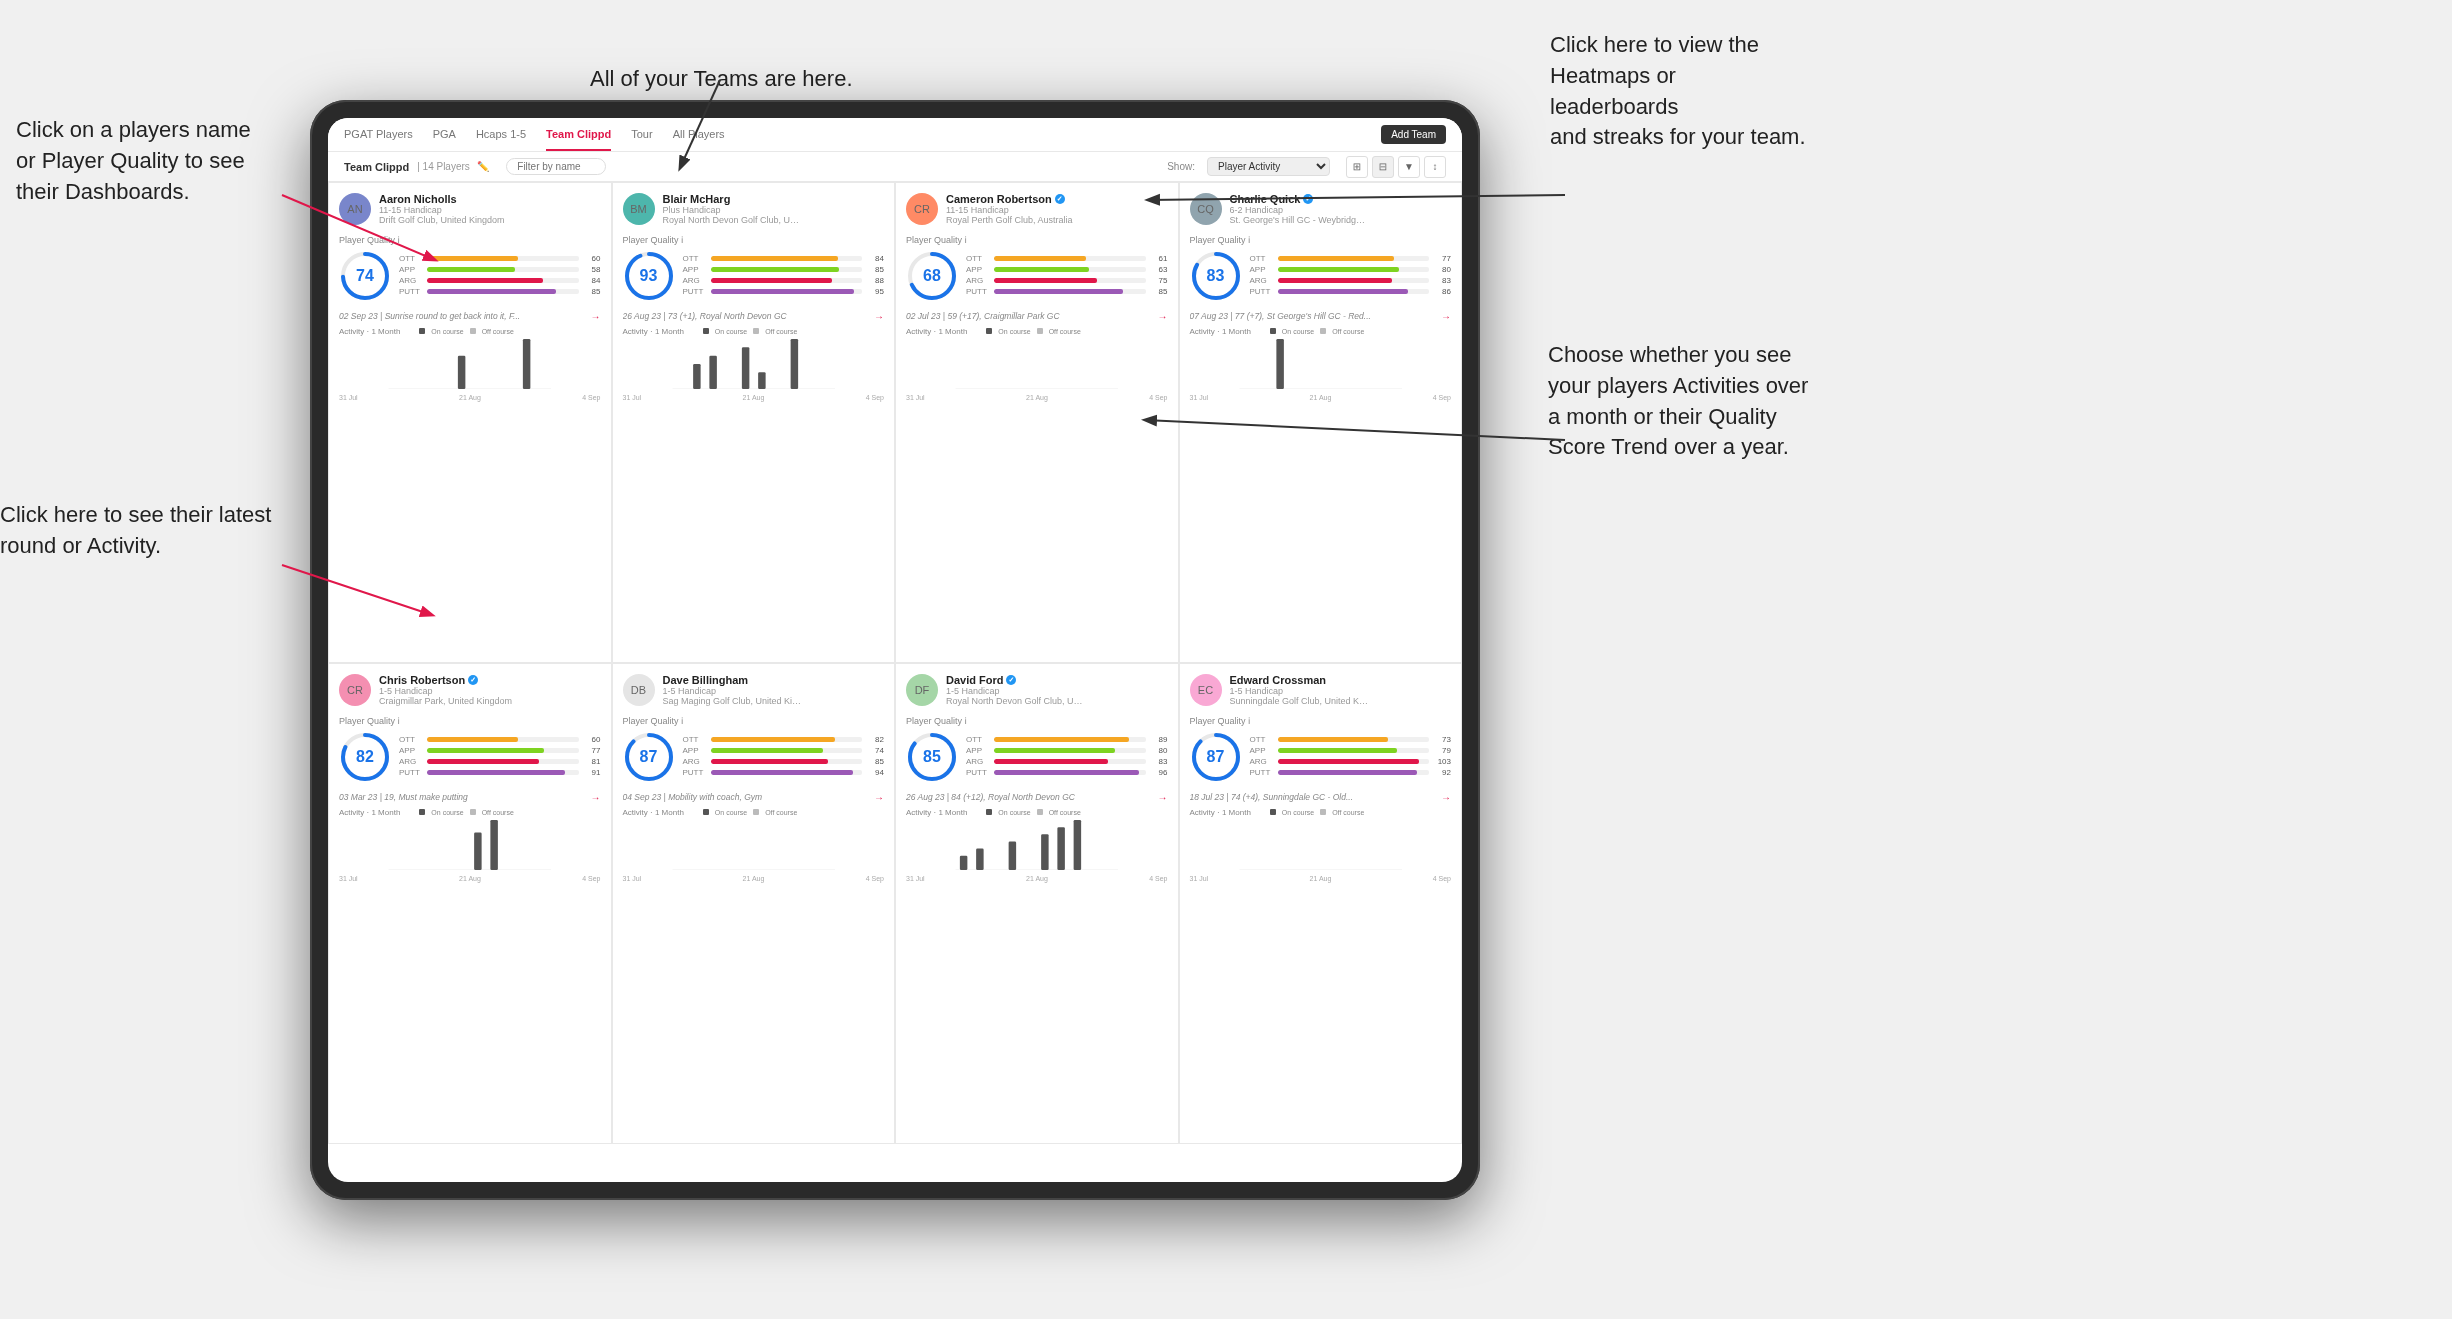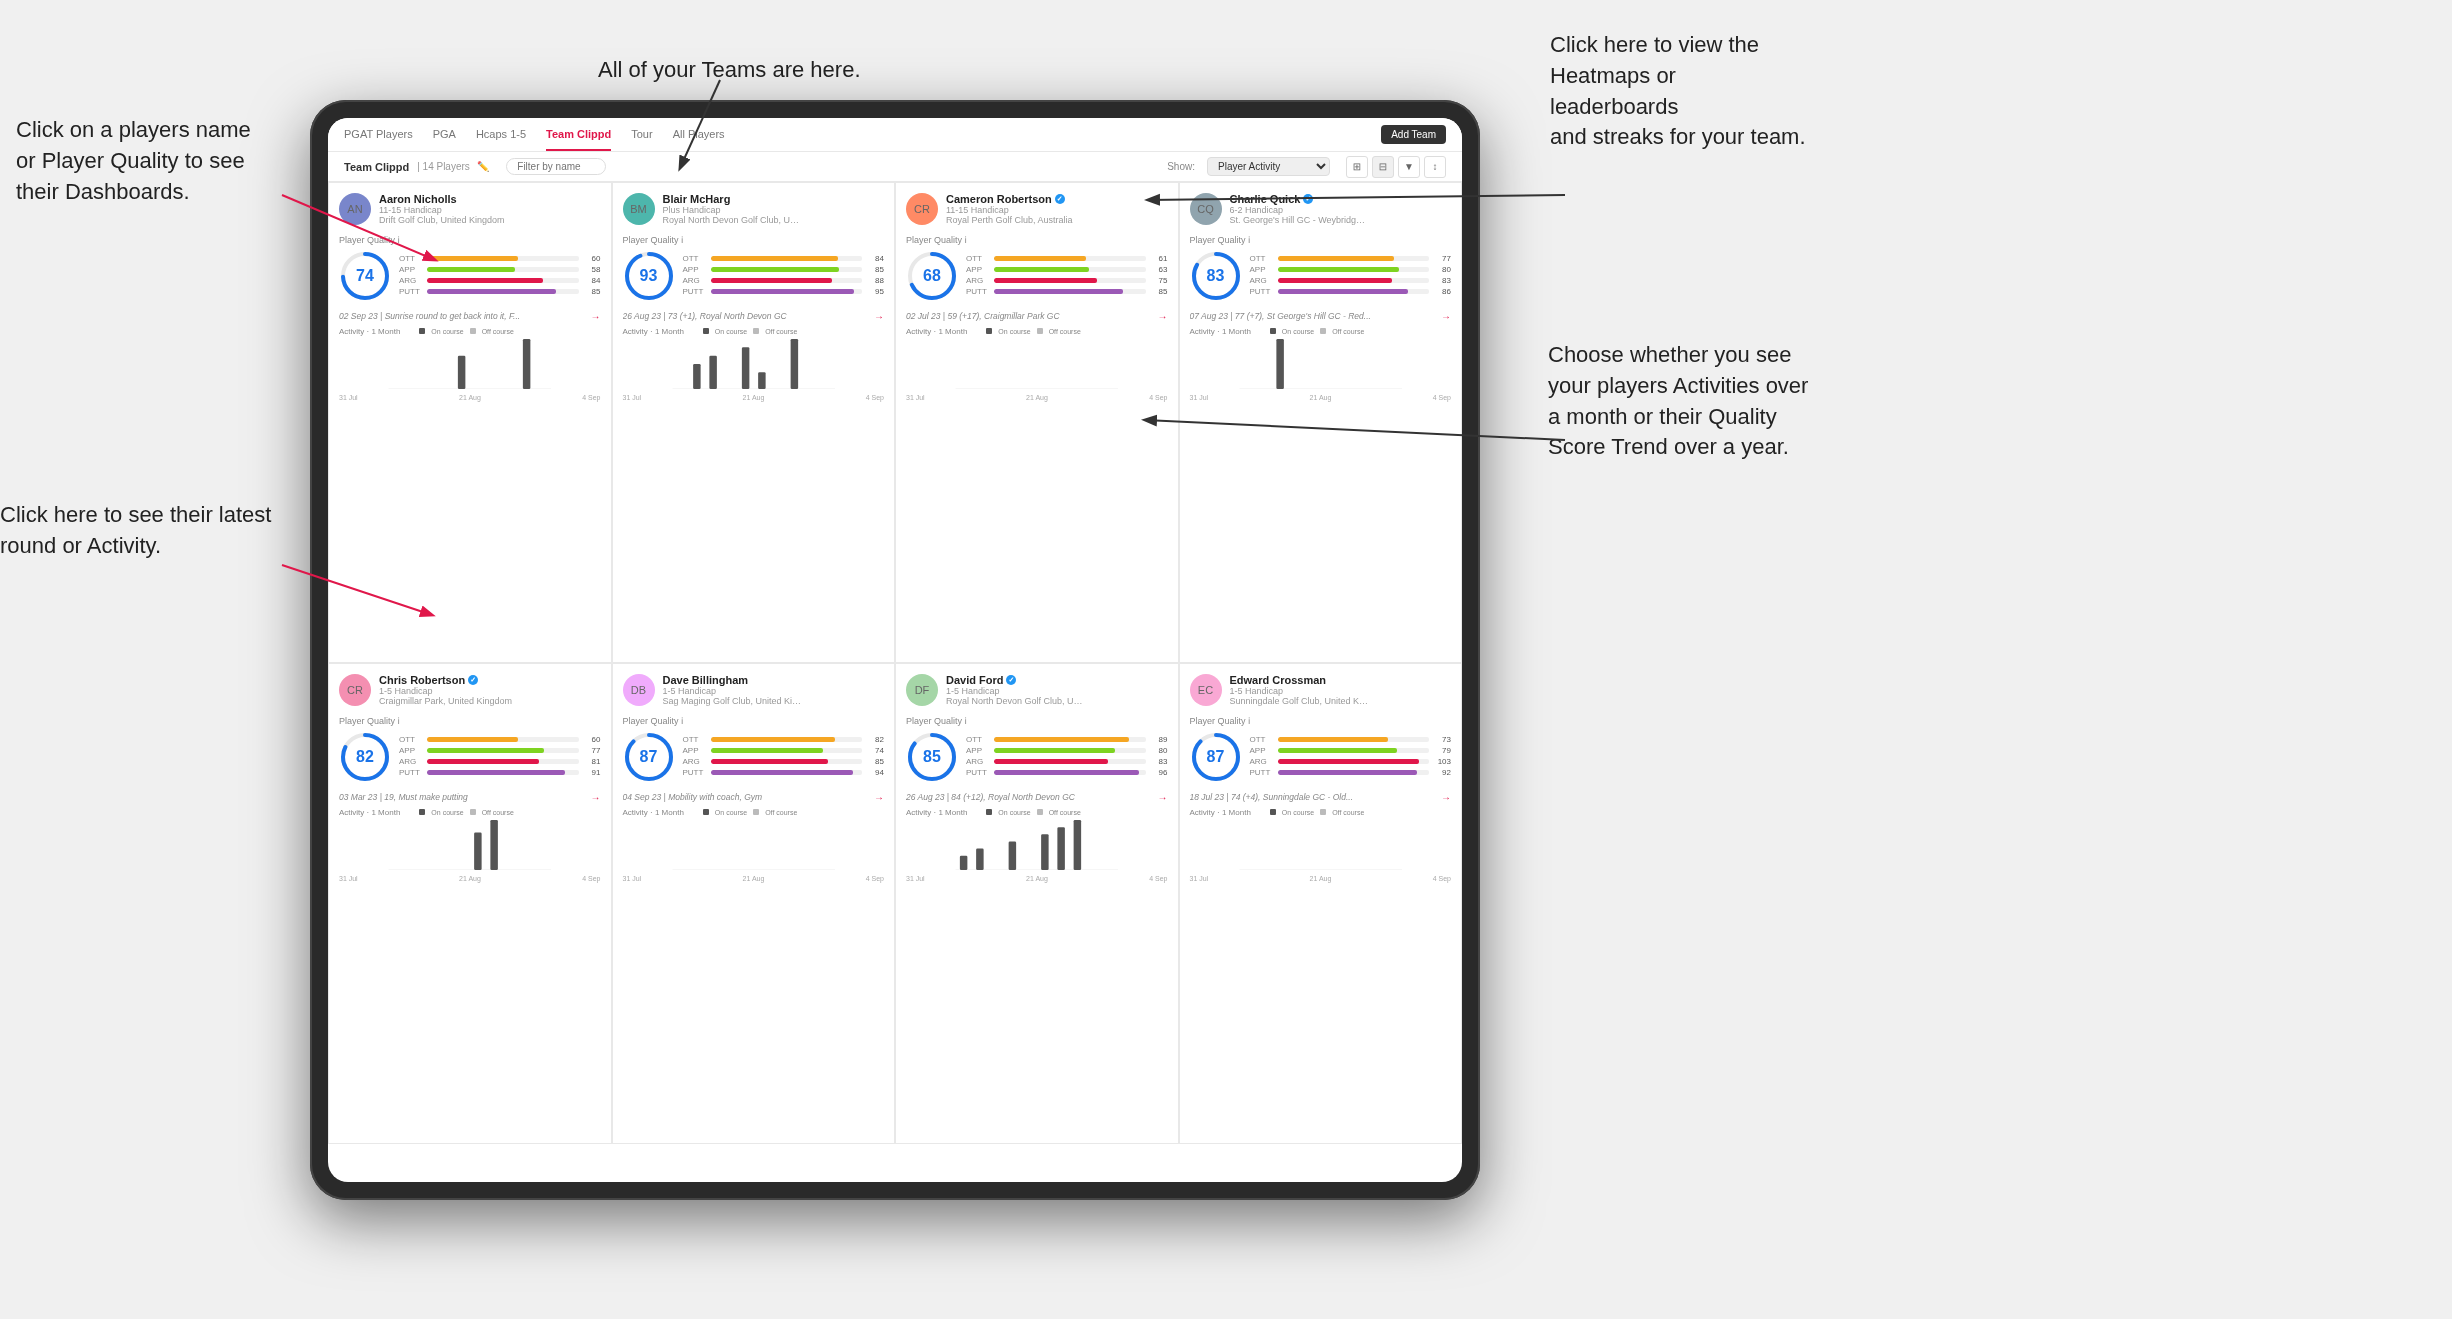--- a/index.html
+++ b/index.html
@@ -363,21 +363,21 @@
     .chart-x-labels {
       display: flex;
       justify-content: space-between;
       margin-top: 1px;
     }
     .x-label { font-size: 7px; color: #aaa; }
 
     
     .ann1 { position: absolute; left: 16px; top: 115px; width: 280px; }
     .ann2 { position: absolute; left: 1550px; top: 30px; width: 260px; }
-    .ann3 { position: absolute; top: 55px; left: 590px; font-size: 22px; margin-left: 8px; }
+    .ann3 { position: absolute; top: 64px; left: 590px; font-size: 22px; }
     .ann4 { position: absolute; left: 1550px; top: 340px; width: 270px; }
 
     
     .arrows-overlay {
       position: absolute;
       top: 0; left: 0;
       width: 100%;
       height: 100%;
       pointer-events: none;
     }
@@ -837,21 +837,21 @@
       </svg>
       <div class="chart-x-labels">
         <span class="x-label">31 Jul</span>
               <span class="x-label">21 Aug</span>
               <span class="x-label">4 Sep</span>
       </div>
     </div>
   </div>
         <div class="player-card">
     <div class="card-header">
-      <div class="player-avatar" style="background:#f0abfc;">DB</div>
+      <div class="player-avatar" style="background:#e5e5e5;">DB</div>
       <div class="player-info">
         <div class="player-name">
           Dave Billingham
           
         </div>
         <div class="player-handicap">1-5 Handicap</div>
         <div class="player-club">Sag Maging Golf Club, United Kingdom</div>
       </div>
     </div>
     <div class="quality-label">Player Quality ℹ</div>

